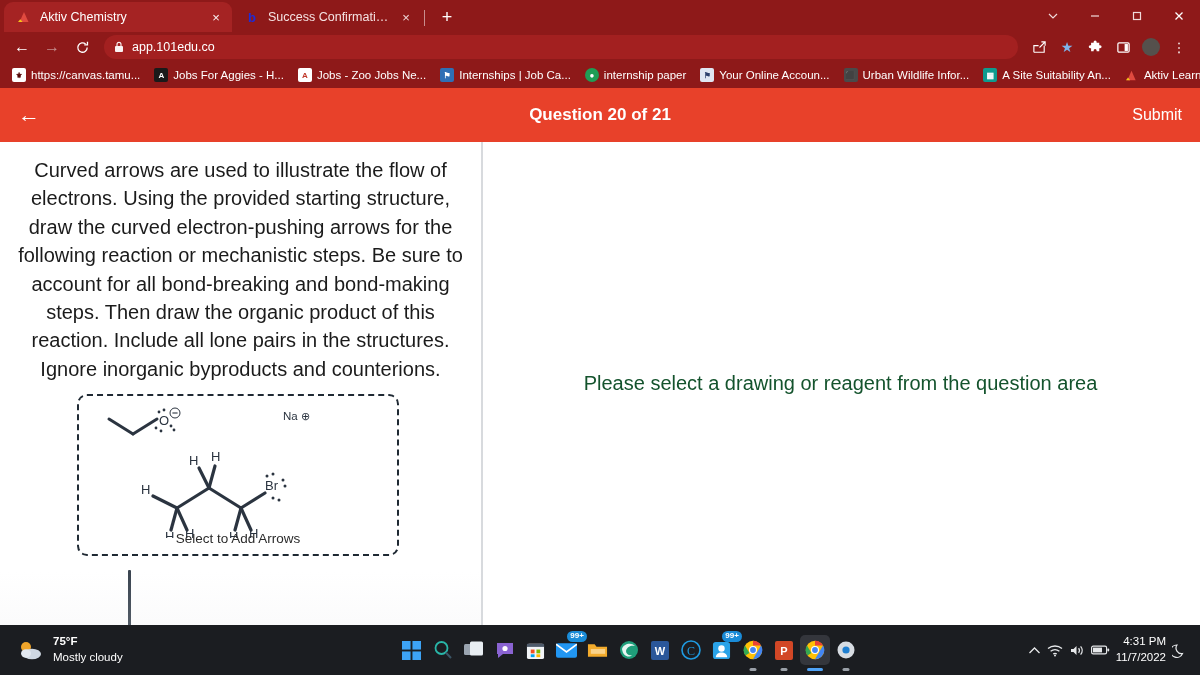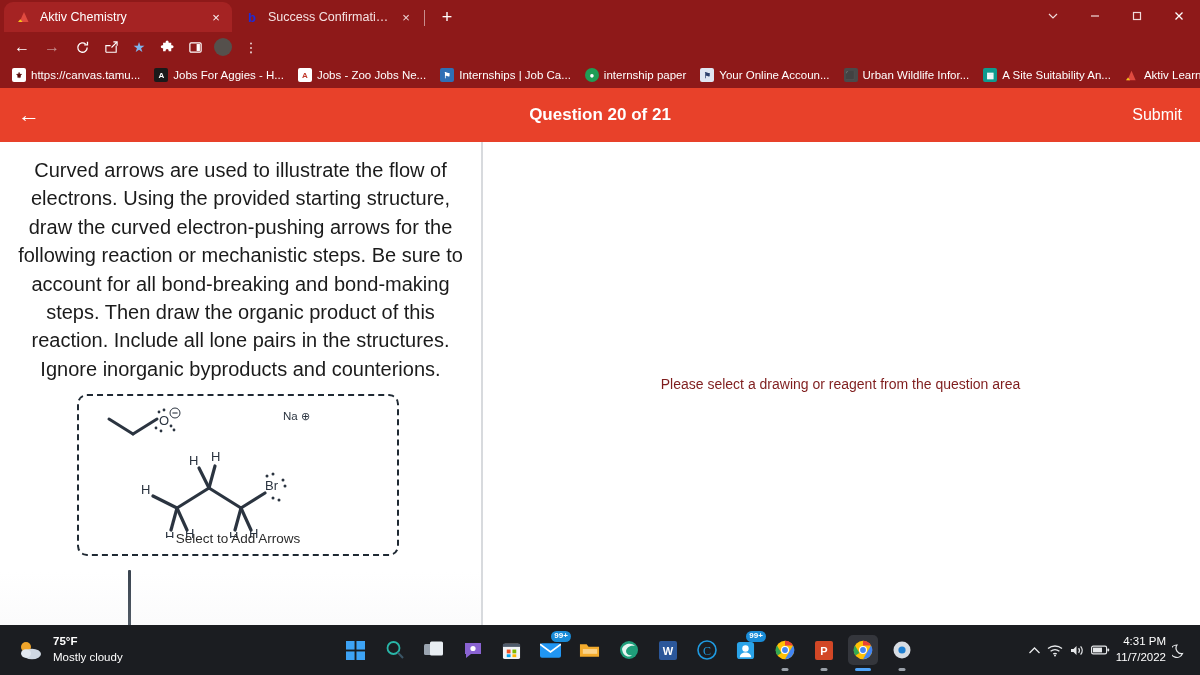--- a/index.html
+++ b/index.html
@@ -62,21 +62,21 @@
   .appheader .qtitle {
     position:absolute; left:0; right:0; text-align:center; font-size:17px; font-weight:700; pointer-events:none;
   }
   .appheader .submit { margin-left:auto; font-size:16px; font-weight:400; z-index:2; }
 
   .body2 { display:flex; height:483px; position:relative; background:#fff; }
   .leftpane { width:481px; position:relative; overflow:hidden; background:#fff; }
   .divider { position:absolute; left:481px; top:0; width:2px; height:483px;
              background:linear-gradient(to right,#e6e8ea,#c9ccd1,#e6e8ea); }
   .rightpane { flex:1; display:flex; align-items:center; justify-content:center; }
-  .placeholder { color:#7f1d1d; font-size:14px; }
+  .placeholder { color:#14532d; font-size:20px; }
 
   .qtext {
     padding:14px 14px 0 14px; text-align:center; font-size:20px; line-height:1.42; color:#1b1b1b;
   }
 
   .structbox {
     position:absolute; left:77px; top:252px; width:322px; height:162px;
     border:2px dashed #1f2933; border-radius:10px;
     background:#fff;
   }
@@ -88,21 +88,21 @@
      background:linear-gradient(to bottom,#ffffff 0%, #fbfbfc 45%, #eef0f2 100%); }
   .vbar { position:absolute; left:128px; top:428px; width:3px; height:108px;
      background:linear-gradient(to bottom,#3a4450,#5b646f 70%, #c7ccd2); border-radius:1px; }
 
   
   .taskbar { position:absolute; left:0; top:625px; width:1200px; height:50px; background:#1b1d21;
              display:flex; align-items:center;justify-content:center; }
   .weather { display:flex; align-items:center; gap:9px; padding-left:18px; width:230px; color:#fff; }
   .weather-txt { font-size:11.5px; line-height:1.35; }
   .weather-txt .t1 { font-weight:600; }
-  .tb-center { flex:1; display:flex; align-items:center; justify-content:center; gap:9px; }
+  .tb-center { flex:1; display:flex; align-items:center; justify-content:center; gap:1px; }
   .tb-ico { width:30px; height:30px; position:relative; display:flex; align-items:center; justify-content:center; border-radius:5px; }
   .tb-ico.run::after { content:""; position:absolute; bottom:-6px; left:50%; transform:translateX(-50%);
       width:7px; height:3px; border-radius:2px; background:#9aa0a8; }
   .tb-ico.active { background:#34363c; }
   .tb-ico.active::after { content:""; position:absolute; bottom:-6px; left:50%; transform:translateX(-50%);
       width:16px; height:3px; border-radius:2px; background:#4fa3f7; }
   .badge { position:absolute; top:-4px; right:-5px; background:#1a8cd8; color:#fff;
       font-size:8px; font-weight:bold; border-radius:7px; padding:1px 3px; line-height:1.1; }
   .tray { display:flex; align-items:center; gap:6px; padding-right:14px; color:#e6e8ea; }
   .tray-ico { font-size:13px; display:flex; align-items:center; }
@@ -159,20 +159,29 @@
   </div>
 
   <div class="toolbar">
     <div class="navbtn">←</div>
     <div class="navbtn dim">→</div>
     <div class="navbtn">
       <svg width="15" height="15" viewBox="0 0 16 16">
           <path d="M13 8a5 5 0 1 1-1.6-3.6" stroke="#fff" stroke-width="1.4" fill="none"></path>
           <path d="M13.3 1.8v3.4h-3.4" stroke="#fff" stroke-width="1.4" fill="none"></path>
         </svg>
+    </div>
+    <div class="omnibox">
+      <span class="lock">
+        <svg width="10" height="12" viewBox="0 0 10 12">
+            <rect x="1" y="5" width="8" height="6" rx="1" fill="#fff"></rect>
+            <path d="M3 5V3.4a2 2 0 0 1 4 0V5" stroke="#fff" stroke-width="1.1" fill="none"></path>
+          </svg>
+      </span>
+      <span>app.101edu.co</span>
     </div>
     <div class="omni-right">
       <div class="ibtn">
         <svg width="15" height="15" viewBox="0 0 16 16">
             <path d="M2 13V6h5" stroke="#fff" stroke-width="1.2" fill="none"></path>
             <path d="M2 13h11V6" stroke="#fff" stroke-width="1.2" fill="none"></path>
             <path d="M8 8l6-6M10 2h4v4" stroke="#fff" stroke-width="1.2" fill="none"></path>
           </svg>
       </div>
       <div class="ibtn star">★</div>

